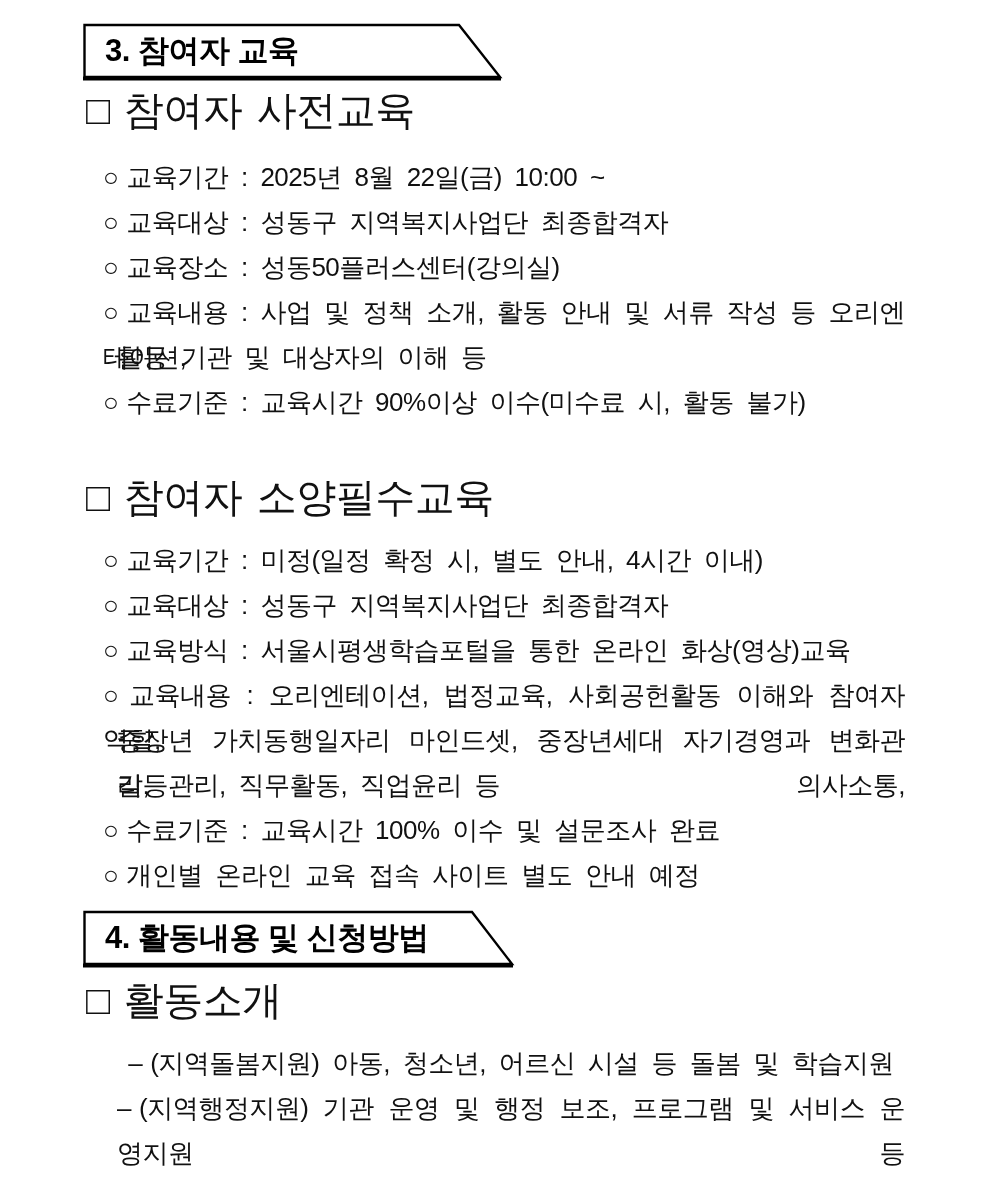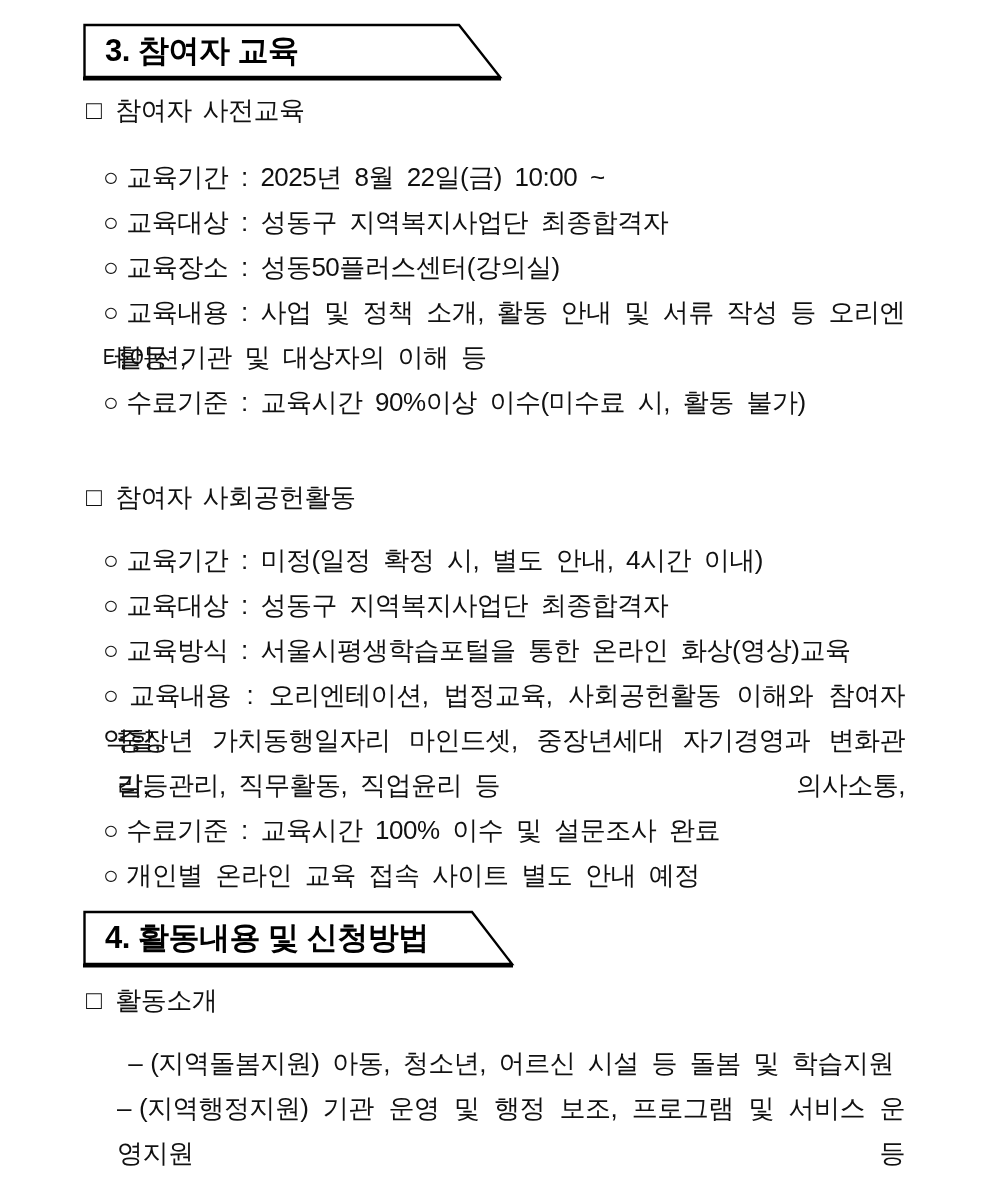--- a/index.html
+++ b/index.html
@@ -32,21 +32,21 @@
     transform: translateY(-52%);
     font-size: 31px;
     font-weight: 800;
     letter-spacing: -0.5px;
     color: #000;
     white-space: nowrap;
   }
 
   
   .sub-heading {
-    font-size: 26px;
+    font-size: 40px;
     line-height: 34px;
     height: 34px;
     white-space: nowrap;
     letter-spacing: -0.5px;
     word-spacing: 4px;
   }
   .sub-heading .marker { margin-right: 14px; }
 
   .items { }
   .line {
@@ -109,21 +109,21 @@
     </div>
     <div class="line cont">
       <span>활동 기관 및 대상자의 이해 등</span>
     </div>
     <div class="line bullet">
       <span class="marker">○</span><span>수료기준 : 교육시간 90%이상 이수(미수료 시, 활동 불가)</span>
     </div>
   </div>
 
   <div class="sub-heading mt-heading2">
-    <span class="marker">□</span><span>참여자 사회공헌활동</span>
+    <span class="marker">□</span><span>참여자 소양필수교육</span>
   </div>
 
   <div class="items mt-items2">
     <div class="line bullet">
       <span class="marker">○</span><span>교육기간 : 미정(일정 확정 시, 별도 안내, 4시간 이내)</span>
     </div>
     <div class="line bullet">
       <span class="marker">○</span><span>교육대상 : 성동구 지역복지사업단 최종합격자</span>
     </div>
     <div class="line bullet">

